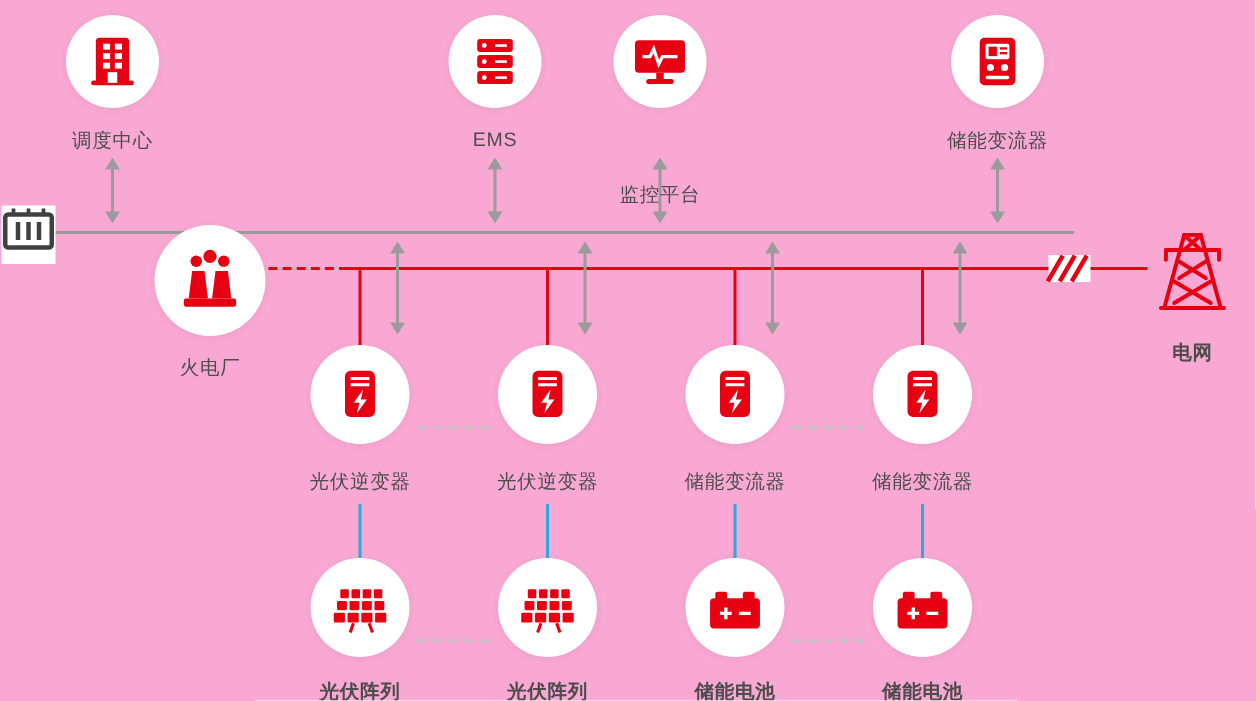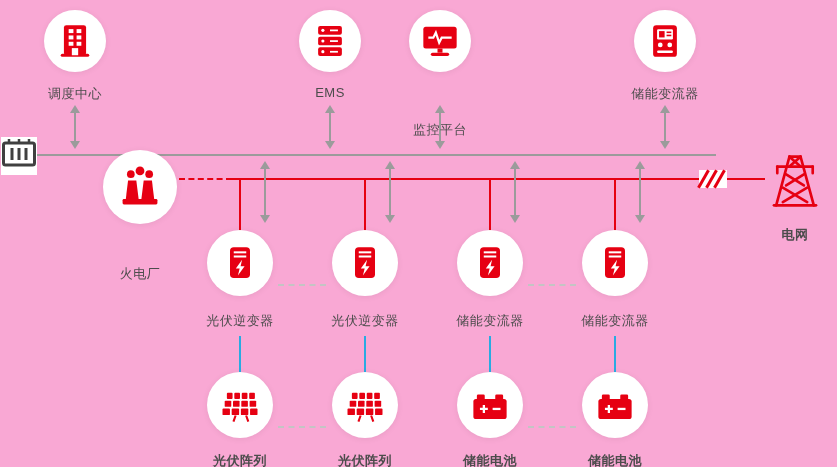--- a/index.html
+++ b/index.html
@@ -42,21 +42,21 @@
   .circle { background:#ffffff; border-radius:50%; display:flex; align-items:center; justify-content:center;
             box-shadow:0 1px 6px rgba(0,0,0,0.07); }
   .c62 { width:62px; height:62px; }
   .c66 { width:66px; height:66px; }
   .c74 { width:74px; height:74px; }
   .lbl { font-size:13px; color:#4c4c4c; letter-spacing:0.5px; white-space:nowrap; text-align:center; }
   .m13 { margin-top:13px; } .m12 { margin-top:12px; } .m16 { margin-top:16px; } .m14 { margin-top:14px;font-weight:bold; }
 
   .n-top1{left:15px;top:10px;}  .n-top2{left:270px;top:10px;}
   .n-top3{left:380px;top:10px;gap:36px;} .n-top4{left:605px;top:10px;}
-  .n-plant{left:80px;top:150px;gap:29px;}
+  .n-plant{left:80px;top:150px;}
   .n-grid{left:735px;top:150px;}
   .n-inv1{left:180px;top:230px;} .n-inv2{left:305px;top:230px;}
   .n-inv3{left:430px;top:230px;} .n-inv4{left:555px;top:230px;}
   .n-src1{left:180px;top:372px;} .n-src2{left:305px;top:372px;}
   .n-src3{left:430px;top:372px;} .n-src4{left:555px;top:372px;}
 
   .meter { position:absolute; left:1px; top:137px; z-index:2; background:#ffffff; }
 </style>
 </head>
 <body>

